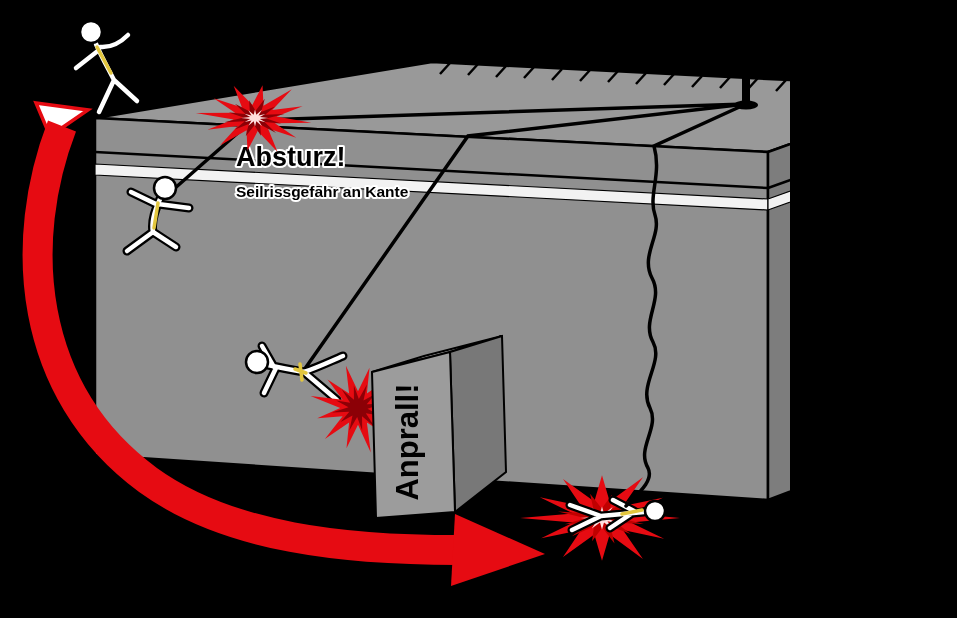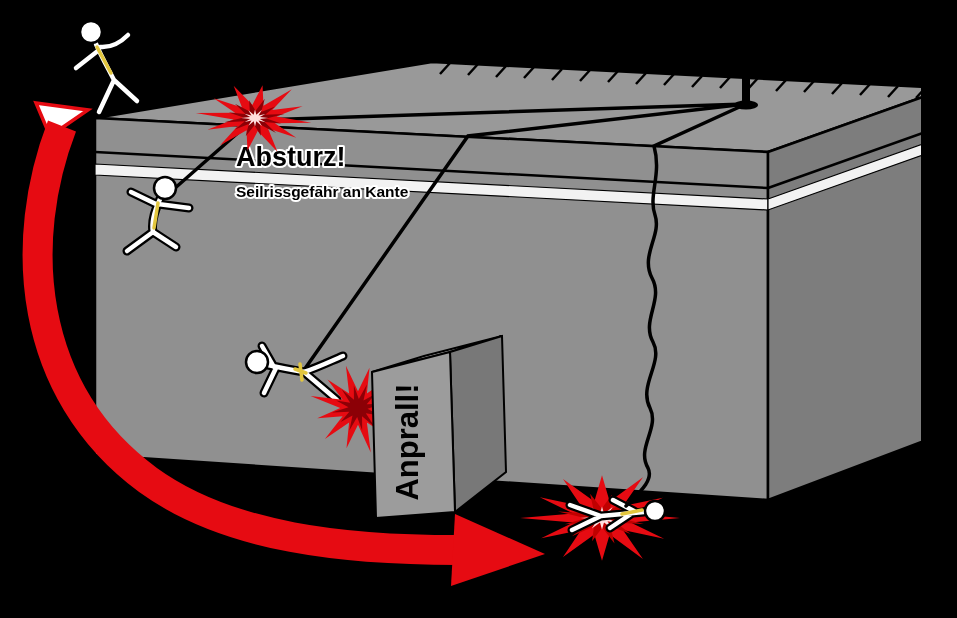--- a/index.html
+++ b/index.html
@@ -1,16 +1,16 @@
 <!DOCTYPE html>
 <html><head>
 <meta charset="utf-8">
 <style>
   html,body{margin:0;padding:0;background:#000;}
-  .stage{position:relative;width:921px;height:618px;background:#000;overflow:hidden;}
+  .stage{position:relative;width:790px;height:618px;background:#000;overflow:hidden;}
   svg{display:block;}
   text{font-family:"Liberation Sans","DejaVu Sans",sans-serif;font-weight:bold;fill:#000;}
   .halo{paint-order:stroke;stroke:#ffffff;stroke-width:4px;stroke-linejoin:round;}
   .outline{fill:none;stroke:#000;stroke-width:9;stroke-linecap:round;stroke-linejoin:round;}
   .limb{fill:none;stroke:#fff;stroke-width:4.5;stroke-linecap:round;stroke-linejoin:round;}
   .rope{fill:none;stroke:#000;stroke-width:3.5;stroke-linecap:round;}
   .edge{stroke:#000;stroke-width:2.5;fill:none;}
 </style>
 </head>
 <body>

